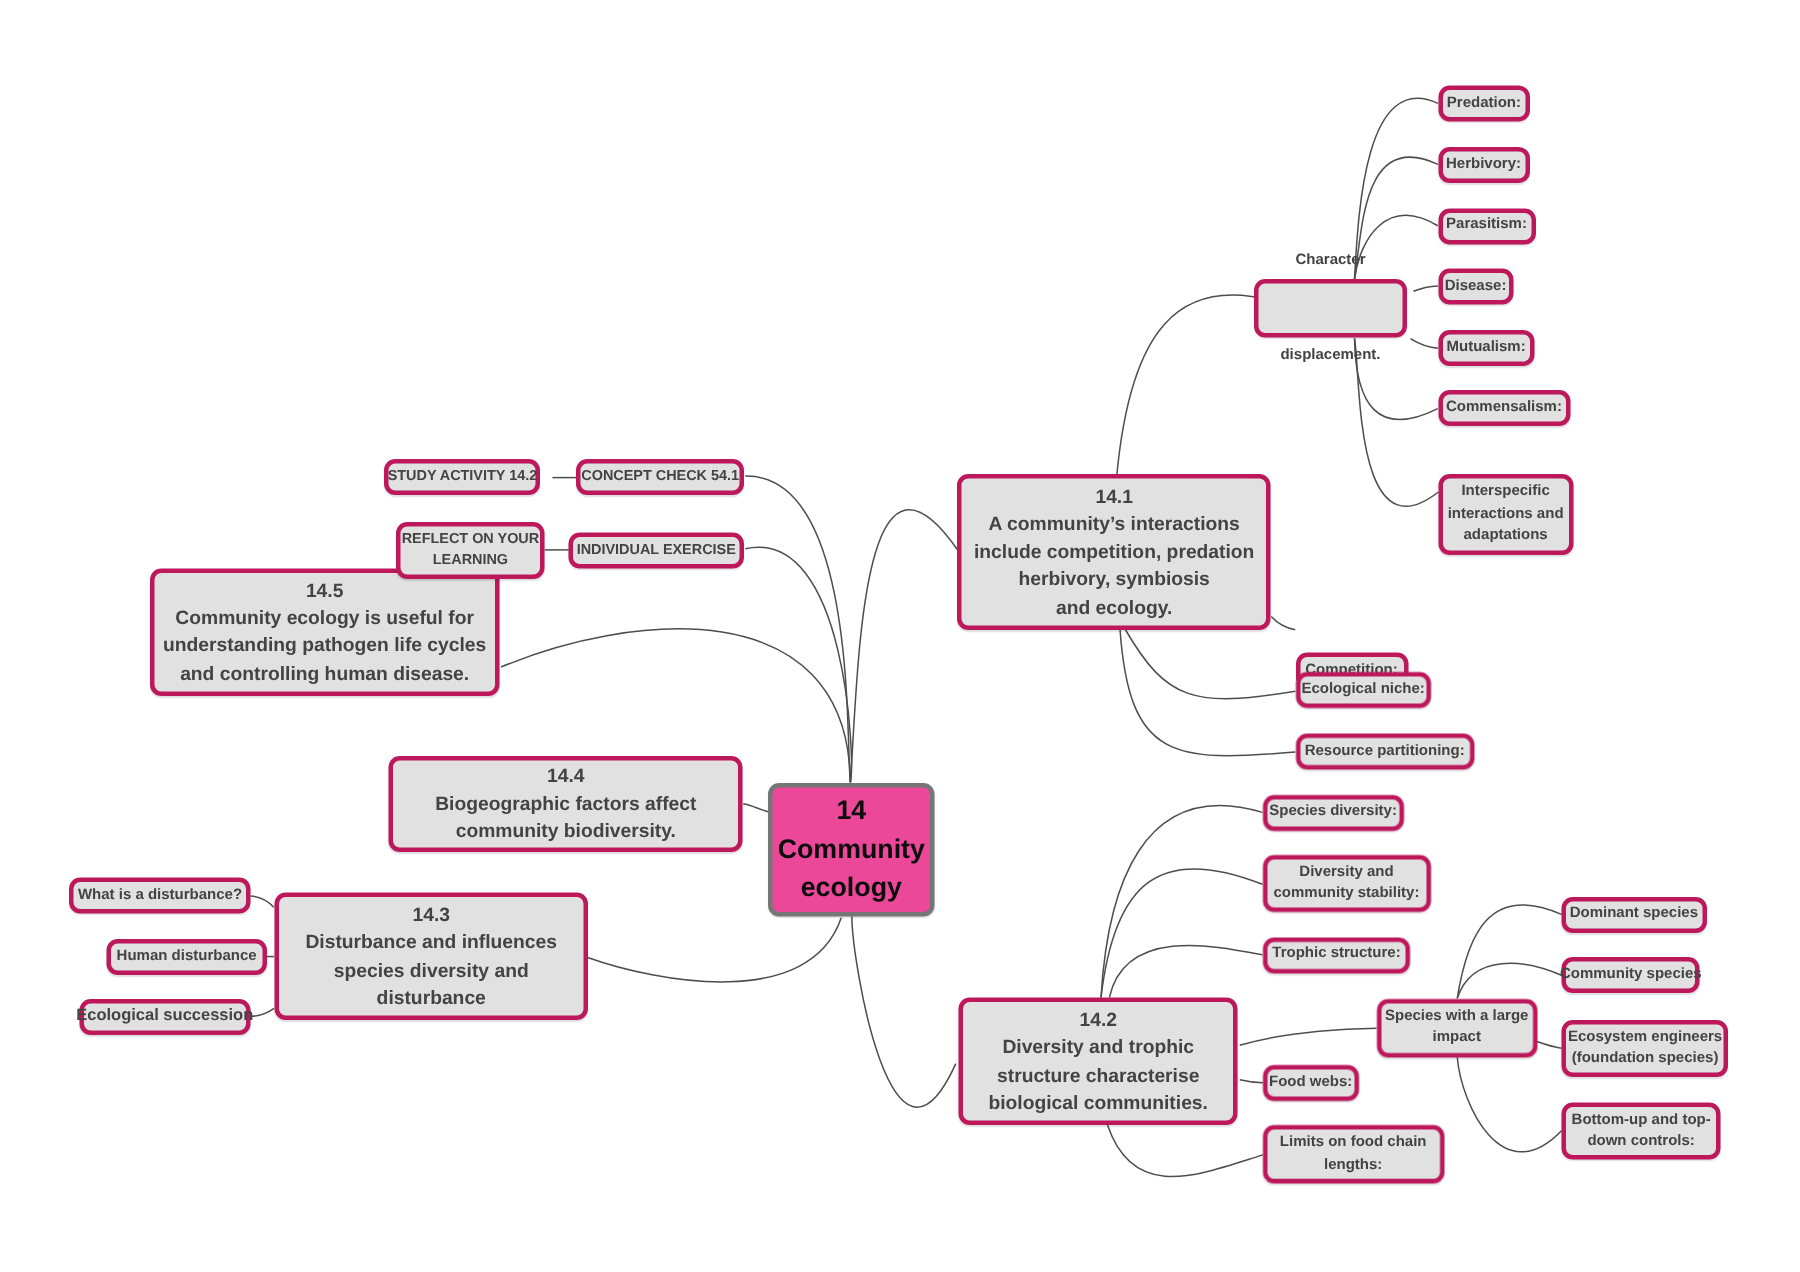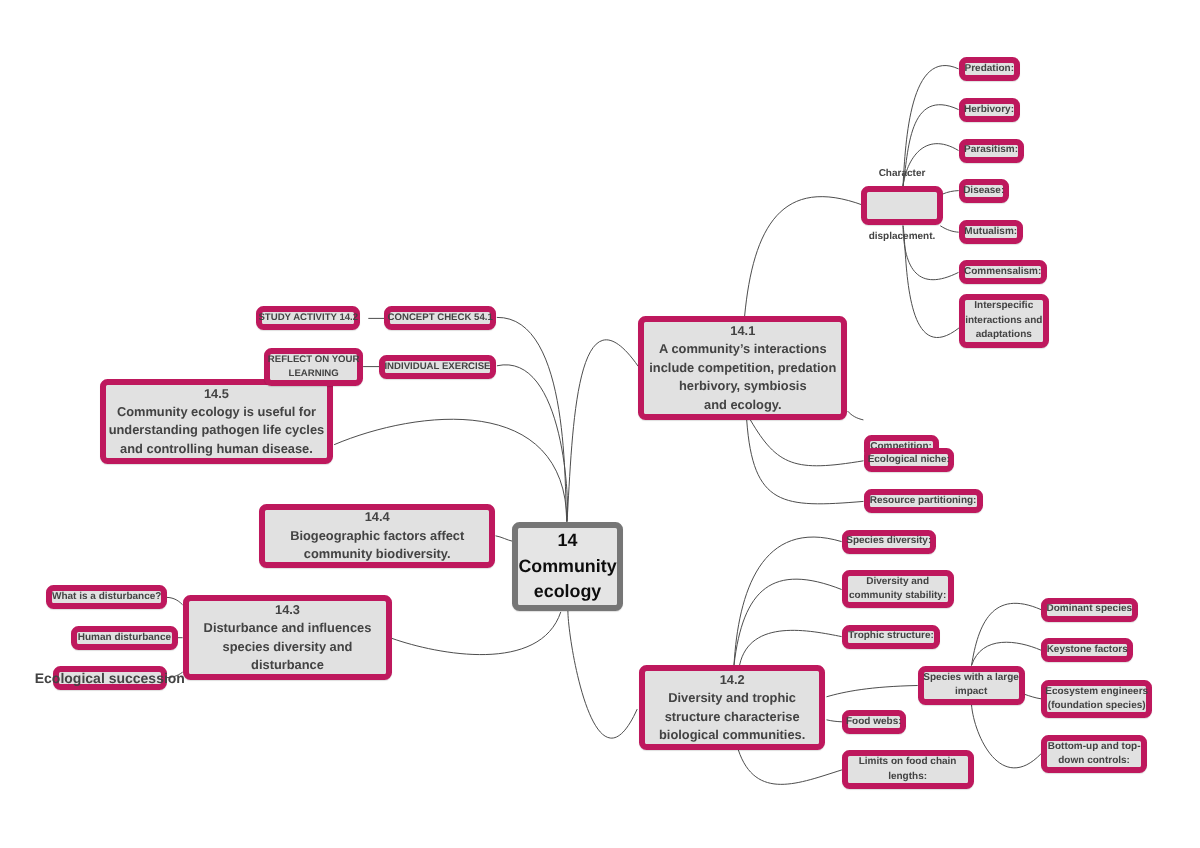--- a/index.html
+++ b/index.html
@@ -4,25 +4,25 @@
 <title>14 Community ecology mind map</title>
 <style>
   html,body{margin:0;padding:0;background:#ffffff;}
   body{width:1200px;height:848px;overflow:hidden;
        font-family:"Liberation Sans","DejaVu Sans",sans-serif;
        -webkit-font-smoothing:antialiased;text-rendering:geometricPrecision;}
   #canvas{position:relative;width:1200px;height:848px;background:#fff;}
   svg.edges{position:absolute;left:0;top:0;width:1200px;height:848px;pointer-events:none;}
   .node{position:absolute;box-sizing:border-box;display:flex;flex-direction:column;
         align-items:center;justify-content:center;text-align:center;
-        border:6px solid #be185d;background:#e1e1e1;border-radius:7.5px;
+        border:3px solid #be185d;background:#e1e1e1;border-radius:7.5px;
         box-shadow:0 1px 1px rgba(0,0,0,0.13);
         color:#434343;font-weight:700;line-height:1.432;}
   .node .ln{display:block;white-space:nowrap;transform:translateZ(0);}
-  .node.root{background:#e5e5e5;border-color:#767676;color:#0d0d0d;line-height:1.44;}
+  .node.root{background:#ec4899;border-color:#767676;color:#0d0d0d;line-height:1.44;}
 </style>
 </head>
 <body>
 
 <div id="canvas">
   <svg class="edges" viewBox="0 0 1200 848">
     <g id="edge-paths" fill="none" stroke="#4d4d4d" stroke-width="1">
         <path d="M 566.9,521.6 C 572.3,447.6 573.4,273.8 638.2,366.3"></path>
         <path d="M 566.9,521.6 C 563.8,496.1 571.7,316.2 496.8,317.4"></path>
         <path d="M 566.9,521.6 C 570.1,508.6 564.7,350.9 496.9,365.8"></path>
@@ -87,21 +87,21 @@
         <span class="ln">14.4</span>
         <span class="ln">Biogeographic factors affect</span>
         <span class="ln">community biodiversity.</span>
       </div>
       <div class="node" id="node-n145" style="left: 99.8px; top: 379px; width: 233.3px; height: 84.6px; font-size: 12.85px;">
         <span class="ln">14.5</span>
         <span class="ln">Community ecology is useful for</span>
         <span class="ln">understanding pathogen life cycles</span>
         <span class="ln">and controlling human disease.</span>
       </div>
-      <div class="node" id="node-chardisp" style="left: 861px; top: 186.2px; width: 82px; height: 39.2px; font-size: 10px; gap: 48px;">
+      <div class="node" id="node-chardisp" style="left: 836px; top: 186.2px; width: 102px; height: 39.2px; font-size: 10px; gap: 48px;">
         <span class="ln">Character</span>
         <span class="ln">displacement.</span>
       </div>
       <div class="node" id="node-predation" style="left: 958.5px; top: 57.2px; width: 61.6px; height: 24px; font-size: 10px;">
         <span class="ln">Predation:</span>
       </div>
       <div class="node" id="node-herbivory" style="left: 958.5px; top: 97.8px; width: 61px; height: 24px; font-size: 10px;">
         <span class="ln">Herbivory:</span>
       </div>
       <div class="node" id="node-parasitism" style="left: 958.5px; top: 138.5px; width: 65px; height: 24px; font-size: 10px;">
@@ -109,21 +109,21 @@
       </div>
       <div class="node" id="node-disease" style="left: 958.5px; top: 179.3px; width: 50.4px; height: 24px; font-size: 10px;">
         <span class="ln">Disease:</span>
       </div>
       <div class="node" id="node-mutualism" style="left: 958.5px; top: 220px; width: 64.5px; height: 24px; font-size: 10px;">
         <span class="ln">Mutualism:</span>
       </div>
       <div class="node" id="node-commensalism" style="left: 958.5px; top: 260.4px; width: 88.3px; height: 24px; font-size: 10px;">
         <span class="ln">Commensalism:</span>
       </div>
-      <div class="node" id="node-interspecific" style="left: 958.5px; top: 294px; width: 90.5px; height: 53.7px; font-size: 10px;">
+      <div class="node" id="node-interspecific" style="left: 958.5px; top: 316px; width: 90.5px; height: 53.7px; font-size: 10px;">
         <span class="ln">Interspecific</span>
         <span class="ln">interactions and</span>
         <span class="ln">adaptations</span>
       </div>
       <div class="node" id="node-competition" style="left: 863.5px; top: 407.3px; width: 75px; height: 24px; font-size: 10px; margin-top: 28px;">
         <span class="ln">Competition:</span>
       </div>
       <div class="node" id="node-ecoNiche" style="left: 863.5px; top: 448px; width: 90.5px; height: 24px; font-size: 10px;">
         <span class="ln">Ecological niche:</span>
       </div>
@@ -140,29 +140,29 @@
       <div class="node" id="node-trophicStruct" style="left: 841.6px; top: 624.6px; width: 98.8px; height: 24px; font-size: 10px;">
         <span class="ln">Trophic structure:</span>
       </div>
       <div class="node" id="node-largeImpact" style="left: 917.7px; top: 665.5px; width: 106.9px; height: 39.2px; font-size: 10px;">
         <span class="ln">Species with a large</span>
         <span class="ln">impact</span>
       </div>
       <div class="node" id="node-foodWebs" style="left: 841.6px; top: 709.9px; width: 64.4px; height: 24px; font-size: 10px;">
         <span class="ln">Food webs:</span>
       </div>
-      <div class="node" id="node-foodChain" style="left: 841.6px; top: 750.2px; width: 132px; height: 38.7px; font-size: 10px;">
+      <div class="node" id="node-foodChain" style="left: 841.6px; top: 750.2px; width: 121px; height: 38.7px; font-size: 10px;">
         <span class="ln">Limits on food chain</span>
         <span class="ln">lengths:</span>
       </div>
       <div class="node" id="node-dominantSp" style="left: 1041px; top: 597.6px; width: 96.5px; height: 24px; font-size: 10px;">
         <span class="ln">Dominant species</span>
       </div>
       <div class="node" id="node-keystoneSp" style="left: 1041px; top: 638.2px; width: 92.4px; height: 24px; font-size: 10px;">
-        <span class="ln">Keystone factors</span>
+        <span class="ln">Community species</span>
       </div>
       <div class="node" id="node-ecoEngineers" style="left: 1041px; top: 679.6px; width: 111.4px; height: 38.7px; font-size: 10px;">
         <span class="ln">Ecosystem engineers</span>
         <span class="ln">(foundation species)</span>
       </div>
       <div class="node" id="node-bottomUp" style="left: 1041px; top: 734.5px; width: 106.2px; height: 38.7px; font-size: 10px;">
         <span class="ln">Bottom-up and top-</span>
         <span class="ln">down controls:</span>
       </div>
       <div class="node" id="node-studyActivity" style="left: 256.3px; top: 306.3px; width: 104px; height: 24px; font-size: 9.62px;">
@@ -177,17 +177,17 @@
       </div>
       <div class="node" id="node-individualEx" style="left: 379.2px; top: 354.6px; width: 116.6px; height: 24px; font-size: 9.62px;">
         <span class="ln">INDIVIDUAL EXERCISE</span>
       </div>
       <div class="node" id="node-whatDisturb" style="left: 46.4px; top: 585.4px; width: 120.6px; height: 24px; font-size: 10px;">
         <span class="ln">What is a disturbance?</span>
       </div>
       <div class="node" id="node-humanDisturb" style="left: 71px; top: 625.9px; width: 106.8px; height: 24px; font-size: 10px;">
         <span class="ln">Human disturbance</span>
       </div>
-      <div class="node" id="node-ecoSuccession" style="left: 52.7px; top: 666.3px; width: 114.3px; height: 24px; font-size: 14px;">
+      <div class="node" id="node-ecoSuccession" style="left: 52.7px; top: 666.3px; width: 114.3px; height: 24px; font-size: 11px;">
         <span class="ln">Ecological succession</span>
       </div>
     </div>
 </div>
 
 </body></html>

